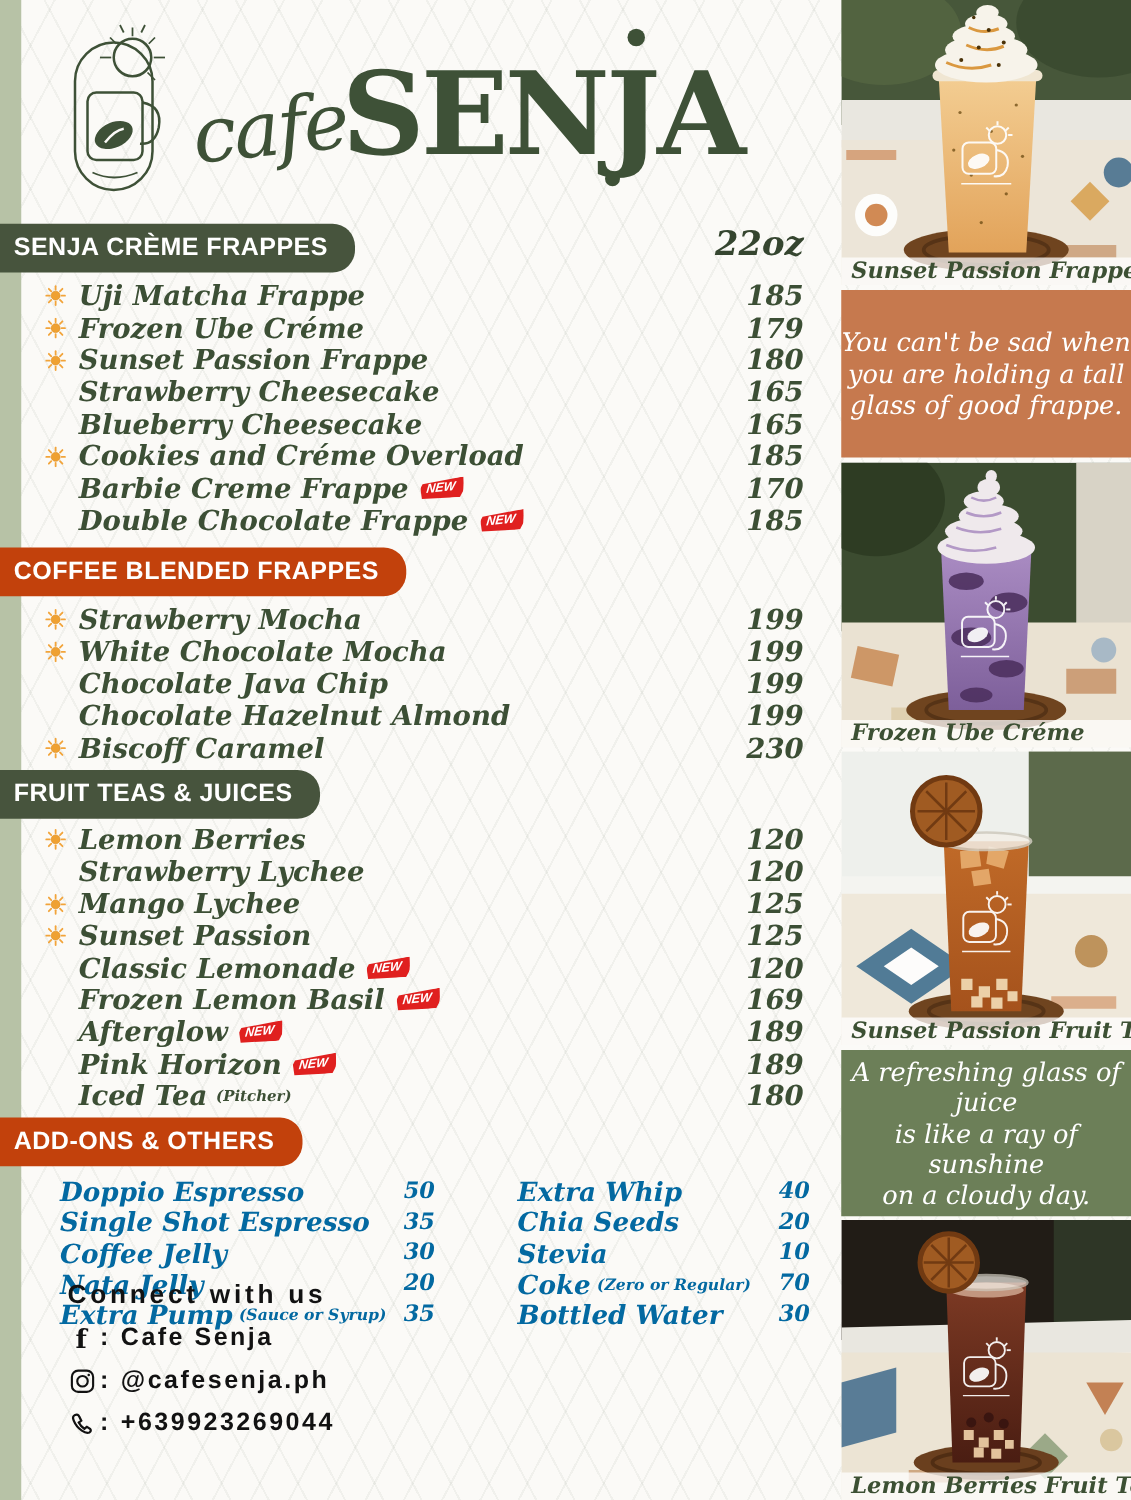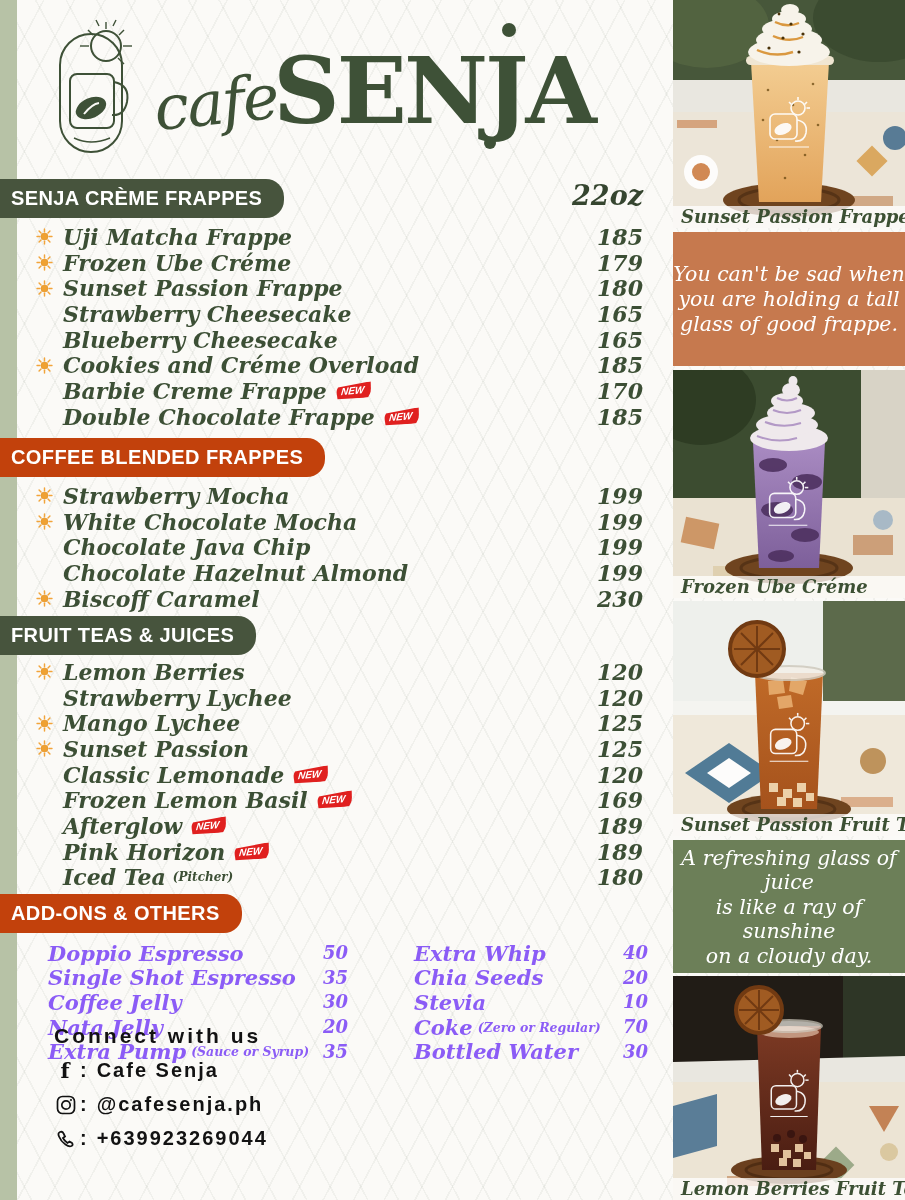--- a/index.html
+++ b/index.html
@@ -37,21 +37,21 @@
   .sunslot{width:27px;flex:none;display:flex;align-items:center;}
   .iname{font-weight:bold;font-style:italic;font-size:22px;white-space:nowrap;line-height:1;}
   .inote{font-weight:bold;font-style:italic;font-size:12px;margin-left:7px;white-space:nowrap;}
   .price{margin-left:auto;font-weight:bold;font-style:italic;font-size:22px;line-height:1;}
   .newb{margin-left:9px;background:#e0201f;color:#fff;font-family:"Liberation Sans",sans-serif;
         font-style:italic;font-weight:bold;font-size:10px;line-height:1;padding:3px 7px 3px 5px;
         transform:rotate(-6deg) skewX(-12deg);
         clip-path:polygon(4% 18%,96% 0,100% 66%,93% 100%,6% 90%,0 38%);}
 
   
-  .addons{position:absolute;left:48px;top:941px;display:flex;color:#8b5cf6;}
+  .addons{position:absolute;left:48px;top:941px;display:flex;color:#0369a1;}
   .acol1{width:300px;}
   .acol2{width:234px;margin-left:66px;}
   .arow{display:flex;align-items:center;height:24.6px;}
   .aname{font-weight:bold;font-style:italic;font-size:21px;white-space:nowrap;line-height:1;}
   .anote{font-weight:bold;font-style:italic;font-size:12.5px;margin-left:5px;white-space:nowrap;}
   .aprice{margin-left:auto;font-weight:bold;font-style:italic;font-size:18px;line-height:1;}
 
   
   .connect{position:absolute;left:31px;top:1024px;color:#121212;font-family:"Liberation Sans",sans-serif;margin-left:23px;}
   .ctitle{font-size:21px;font-weight:bold;letter-spacing:3px;}

